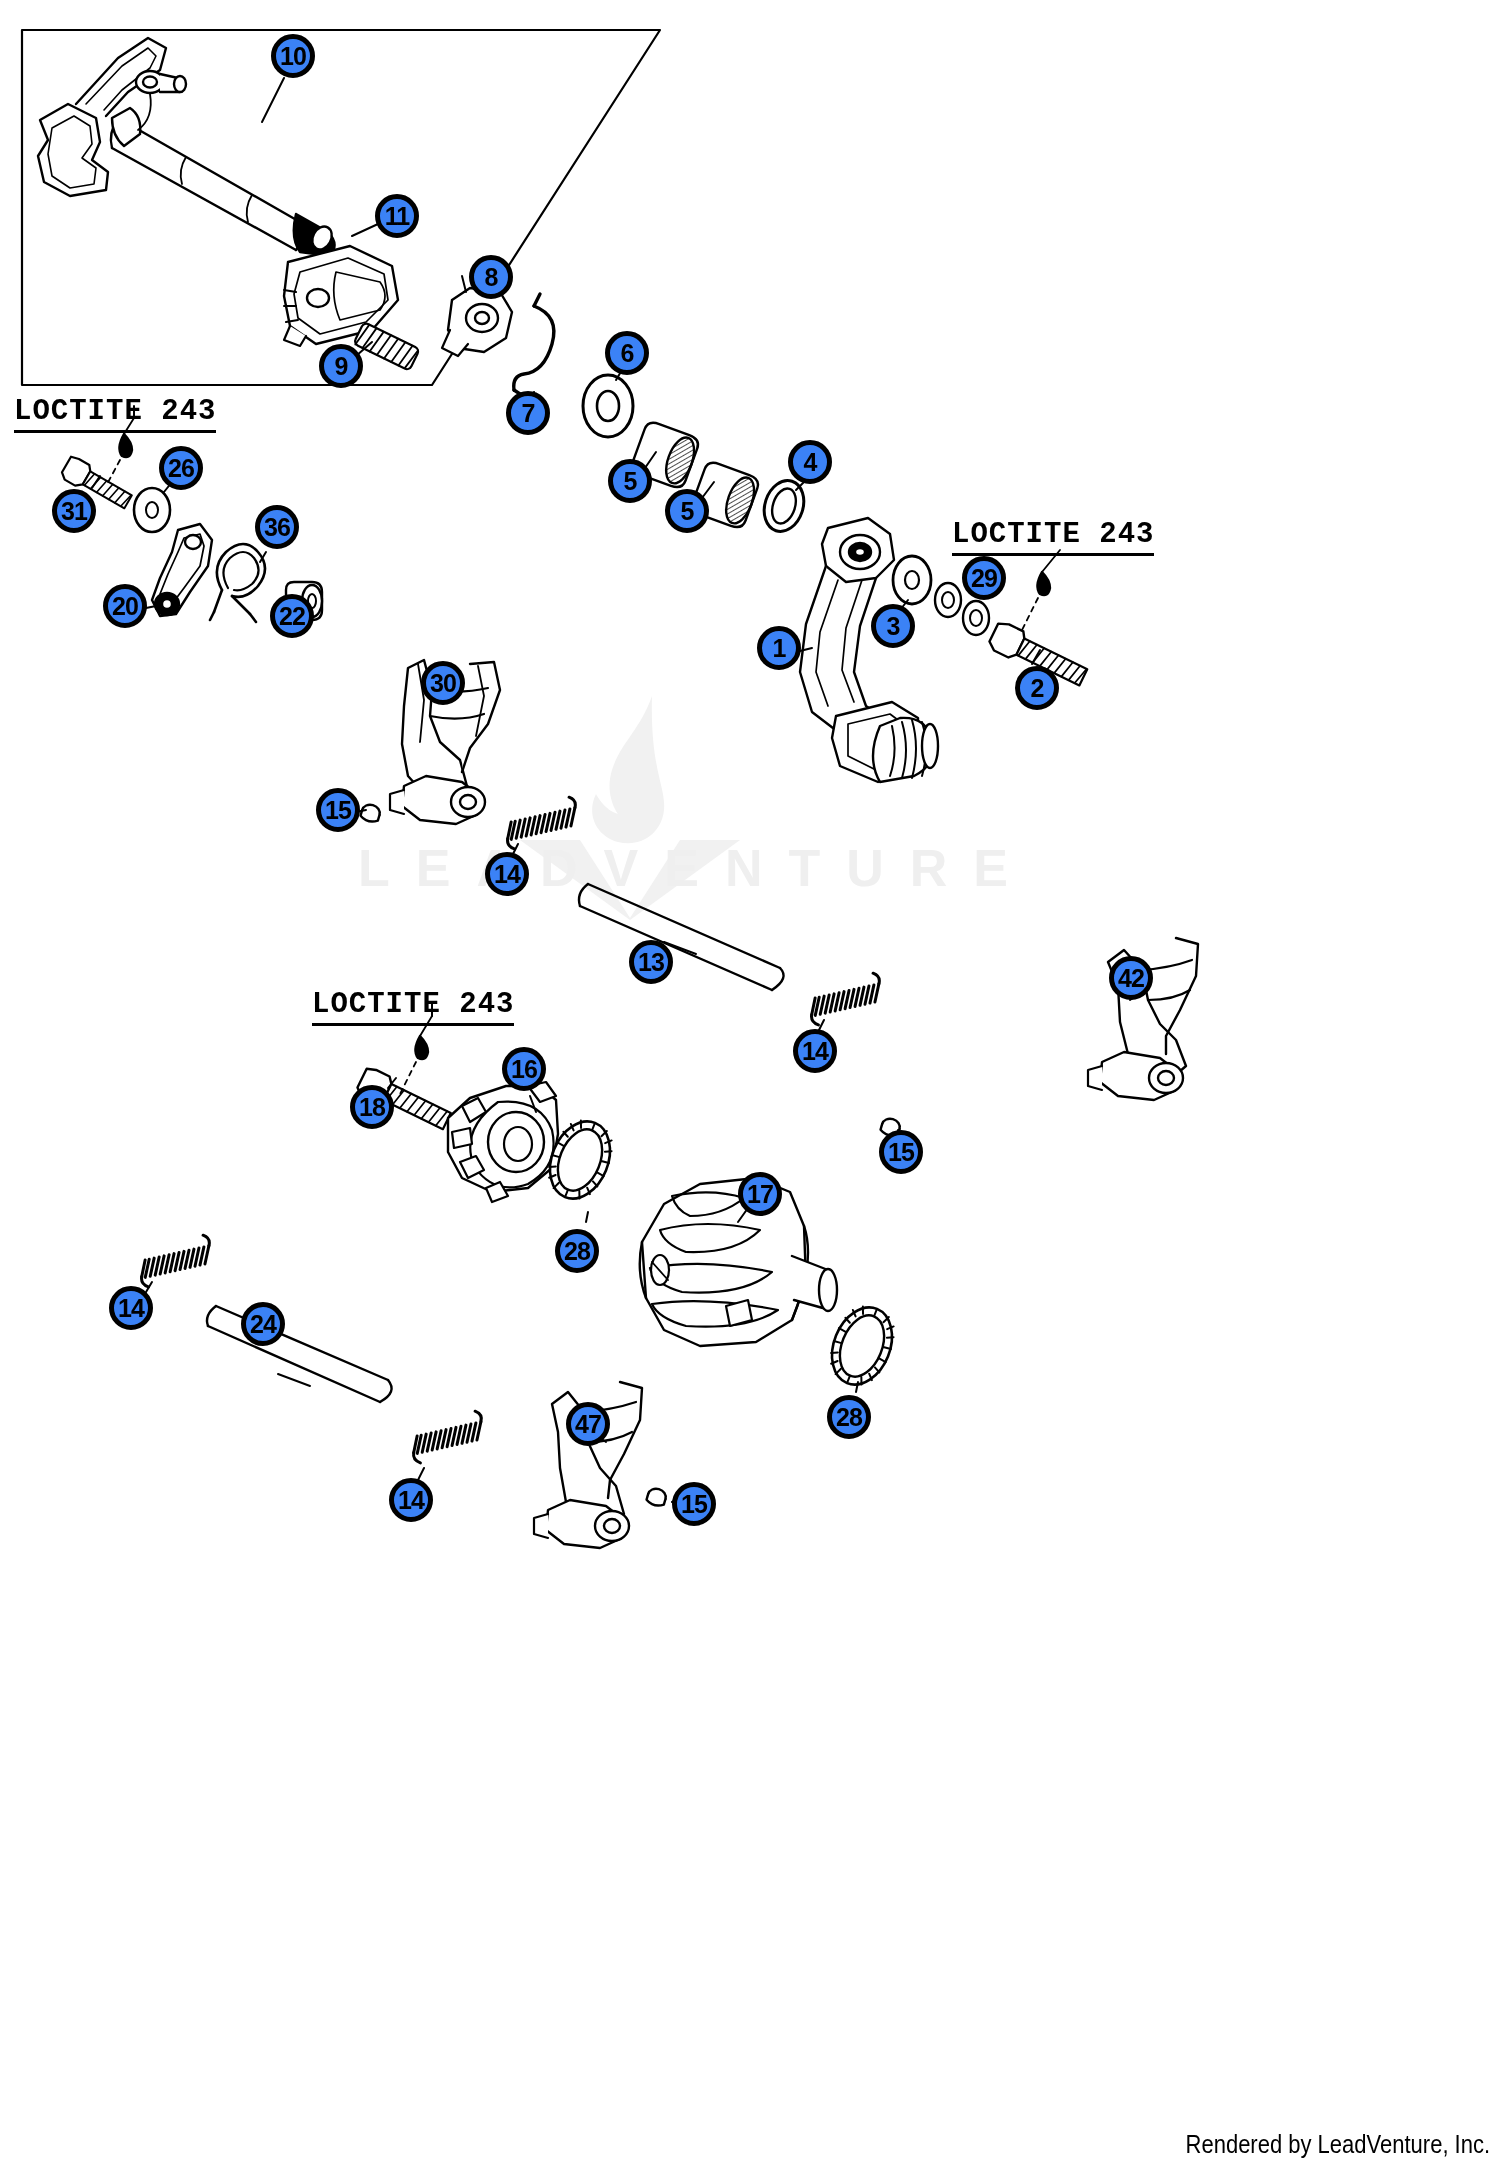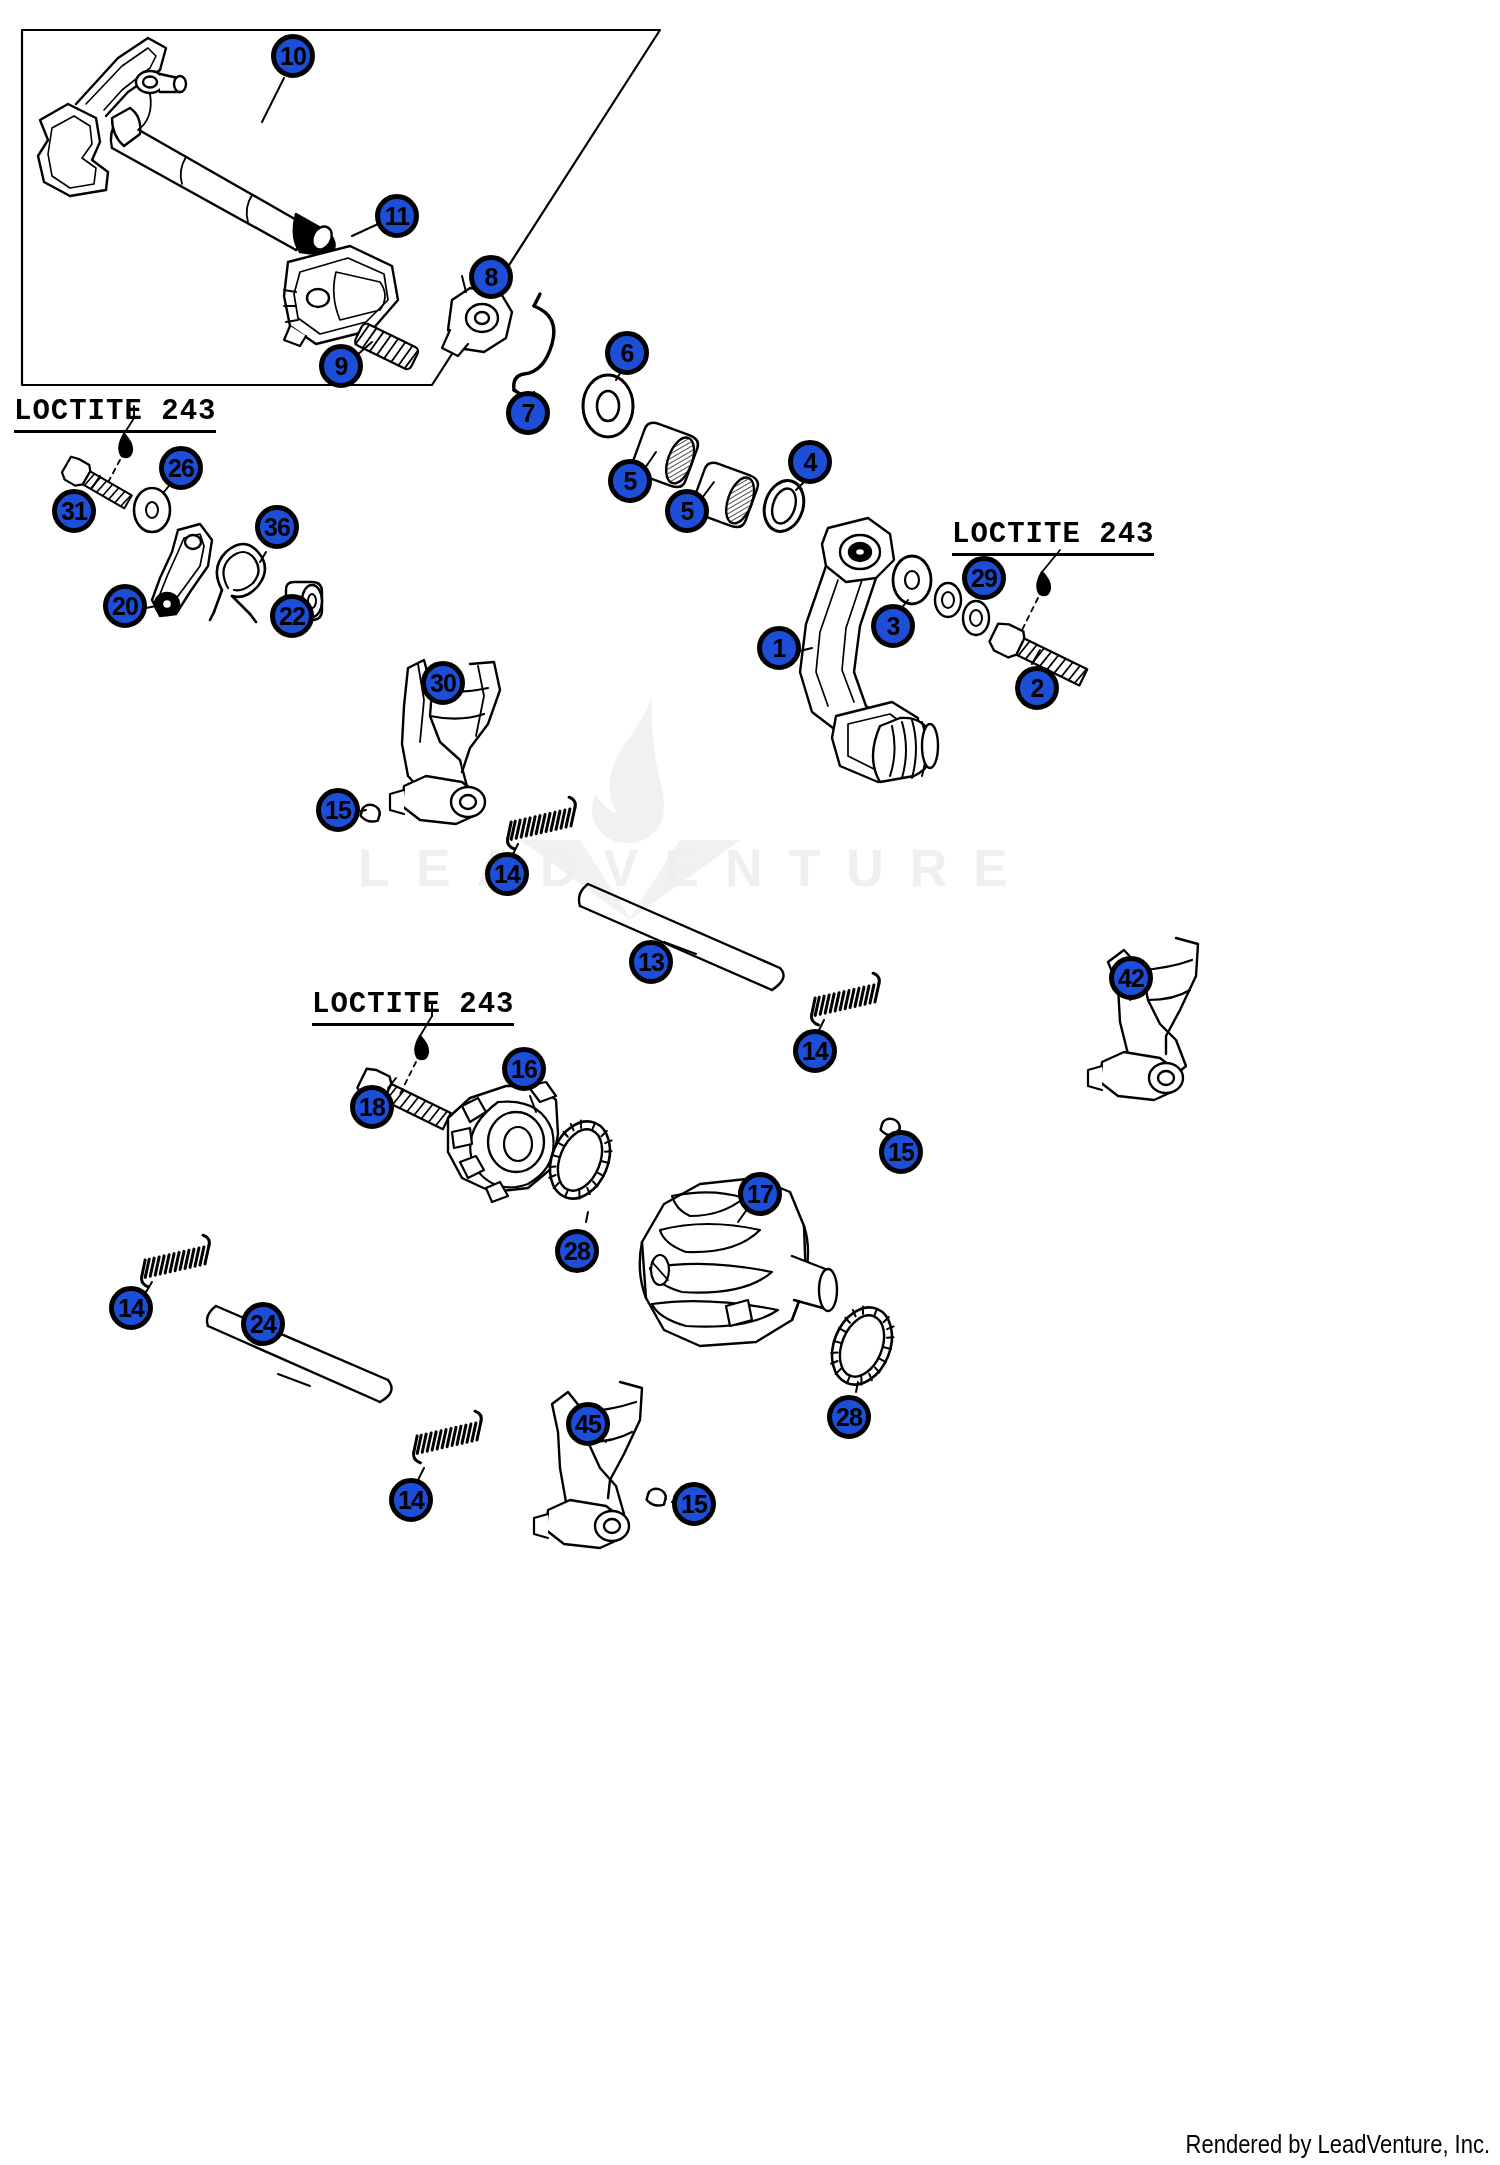--- a/index.html
+++ b/index.html
@@ -29,21 +29,21 @@
     user-select:none;
   }
 
   
   .callout{
     position:absolute;
     width:44px;height:44px;
     margin-left:-22px;margin-top:-22px;
     border:5px solid #000;
     border-radius:50%;
-    background:#1d4ed8;
+    background:#3b82f6;
     color:#000;
     font-family:"Liberation Sans",sans-serif;
     font-weight:700;
     font-size:25px;
     line-height:34px;
     text-align:center;
     box-sizing:border-box;
     letter-spacing:-1px;
   }
 
@@ -463,20 +463,20 @@
       <div class="callout" style="left: 1131px; top: 978px;">42</div>
       <div class="callout" style="left: 815px; top: 1051px;">14</div>
       <div class="callout" style="left: 901px; top: 1152px;">15</div>
       <div class="callout" style="left: 372px; top: 1107px;">18</div>
       <div class="callout" style="left: 524px; top: 1069px;">16</div>
       <div class="callout" style="left: 577px; top: 1251px;">28</div>
       <div class="callout" style="left: 760px; top: 1194px;">17</div>
       <div class="callout" style="left: 131px; top: 1308px;">14</div>
       <div class="callout" style="left: 263px; top: 1324px;">24</div>
       <div class="callout" style="left: 849px; top: 1417px;">28</div>
-      <div class="callout" style="left: 588px; top: 1424px;">45</div>
+      <div class="callout" style="left: 588px; top: 1424px;">47</div>
       <div class="callout" style="left: 411px; top: 1500px;">14</div>
       <div class="callout" style="left: 694px; top: 1504px;">15</div>
     </div>
 
   <div class="footer">Rendered by LeadVenture, Inc.</div>
 
 </div>
 
 </body></html>

